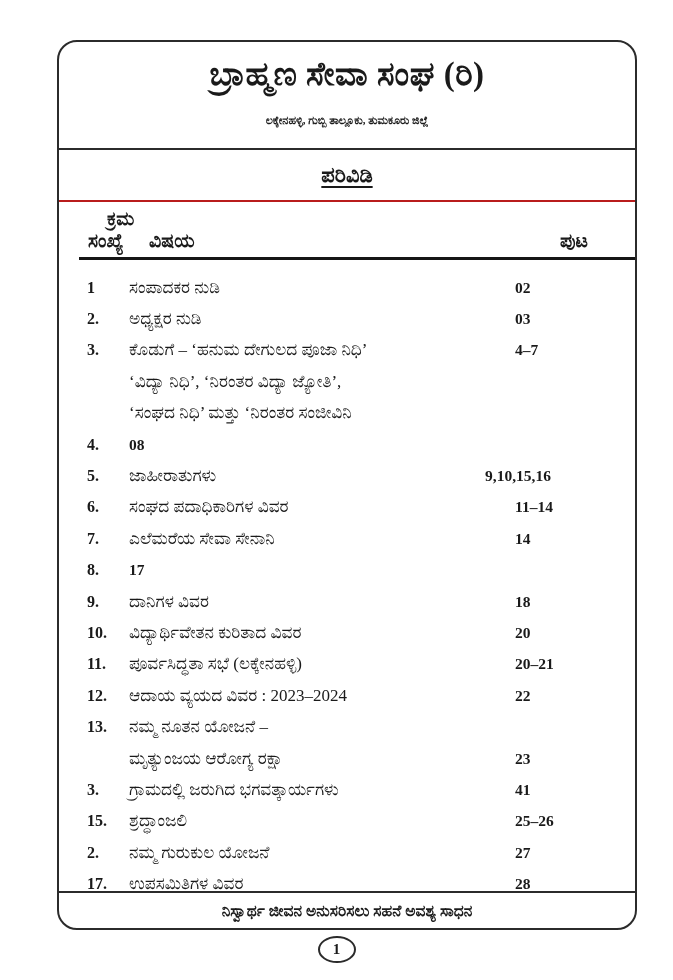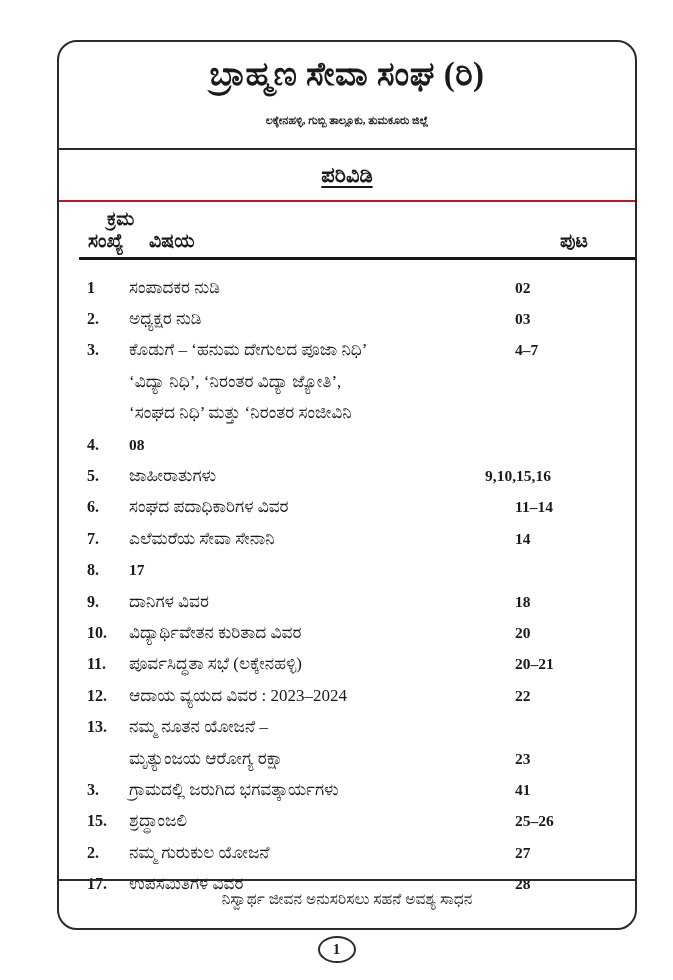--- a/index.html
+++ b/index.html
@@ -104,28 +104,28 @@
     font-size: 15.5px;
     font-weight: 700;
     white-space: nowrap;
   }
   .c-page.wide { margin-left: -30px; }
   
   .motto-bar {
     position: absolute;
     left: 0;
     right: 0;
-    bottom: 12px;
+    bottom: 0;
     height: 35px;
     border-top: 2px solid #2b2b2b;
     display: flex;
     align-items: center;
     justify-content: center;
     font-size: 15.5px;
-    font-weight: 400;
+    font-weight: 700;
   }
   
   .page-num-oval {
     position: absolute;
     left: 50%;
     transform: translateX(-50%);
     top: 936px;
     width: 38px;
     height: 27px;
     border: 2px solid #2b2b2b;

